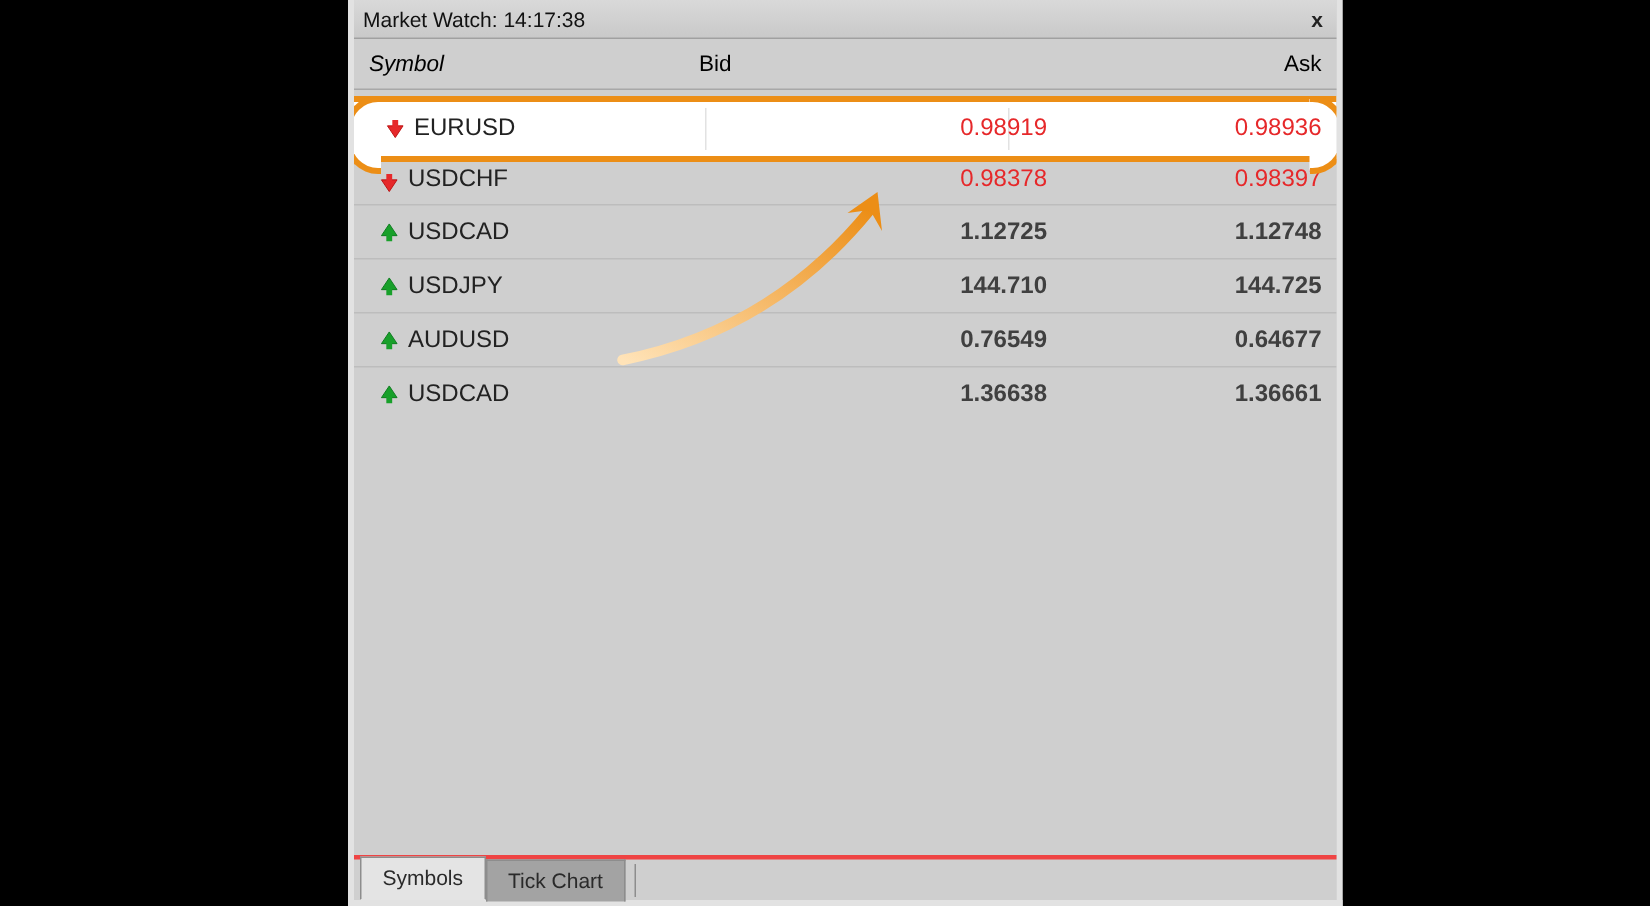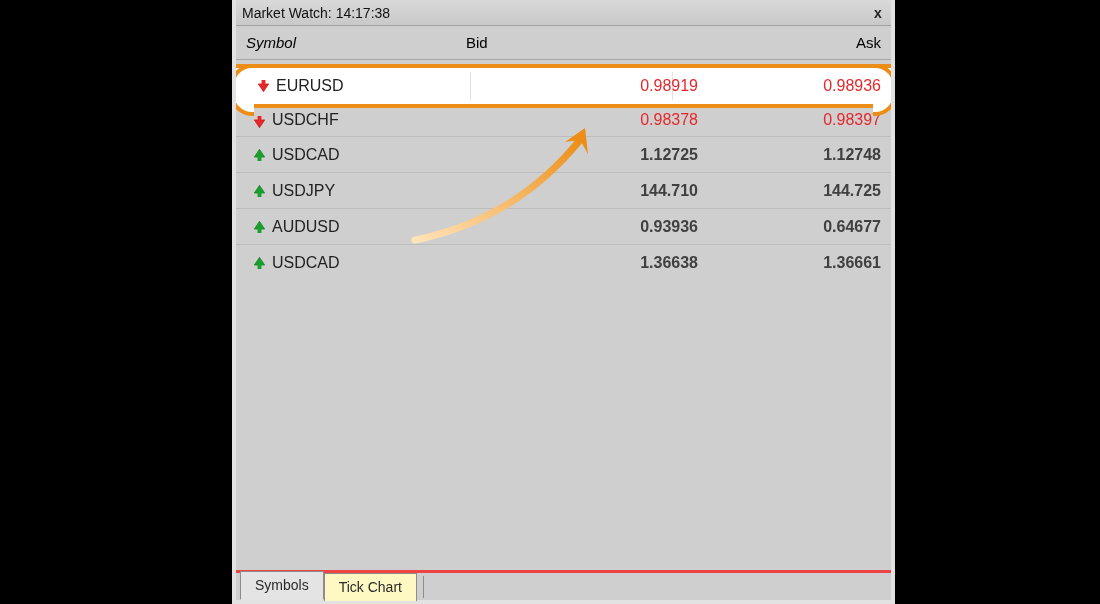--- a/index.html
+++ b/index.html
@@ -148,21 +148,21 @@
     background:#cfcfcf;
     display:flex;
     align-items:flex-end;
     padding-left:4px;
     border-top:3px solid #ef4444;
   }
   .tab {
     padding:5px 14px 6px;
     font-size:14px;
     color:#2a2a2a;
-    background:#fef9c3;
+    background:#a3a3a3;
     border:1px solid #8d8d8d;
     border-bottom:none;
     margin-right:0px;
     cursor:pointer;
     position:relative;
     top:1px;
   }
   .tab.active {
     background:#e4e4e4;
     border-bottom:1px solid #e4e4e4;
@@ -270,21 +270,21 @@
       <div class="row">
         <div class="sym-cell">
           <span class="arrow">
             <svg class="dir" viewBox="0 0 10 10">
                 <path d="M1 7 L5 1 L9 7 Z" fill="#18a02a" stroke="#0c7a1e" stroke-width="0.5"></path>
                 <rect x="3.5" y="6" width="3" height="4" fill="#18a02a"></rect>
               </svg>
           </span>
           <span class="sym-label">AUDUSD</span>
         </div>
-        <div class="price-cell price-bid up">0.93936</div>
+        <div class="price-cell price-bid up">0.76549</div>
         <div class="price-cell price-ask up">0.64677</div>
       </div>
 
       <div class="row">
         <div class="sym-cell">
           <span class="arrow">
             <svg class="dir" viewBox="0 0 10 10">
                 <path d="M1 7 L5 1 L9 7 Z" fill="#18a02a" stroke="#0c7a1e" stroke-width="0.5"></path>
                 <rect x="3.5" y="6" width="3" height="4" fill="#18a02a"></rect>
               </svg>

